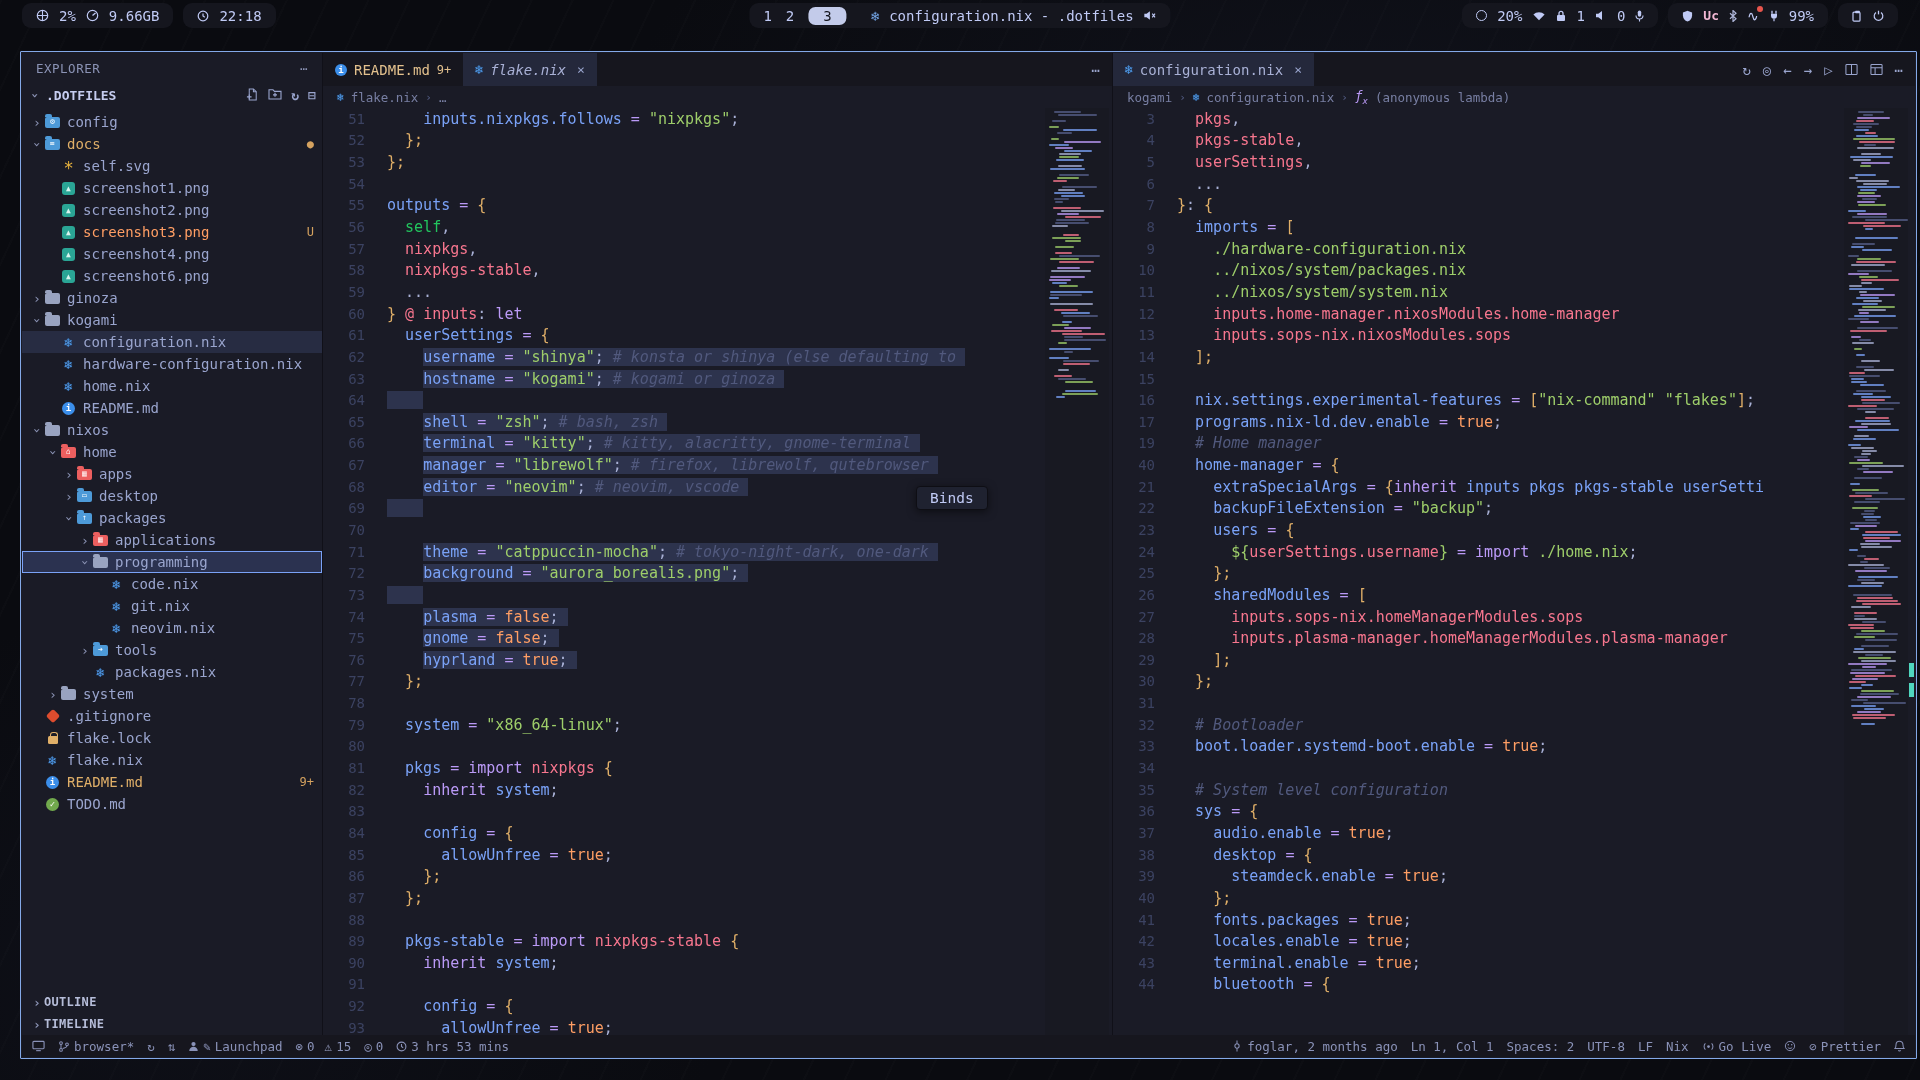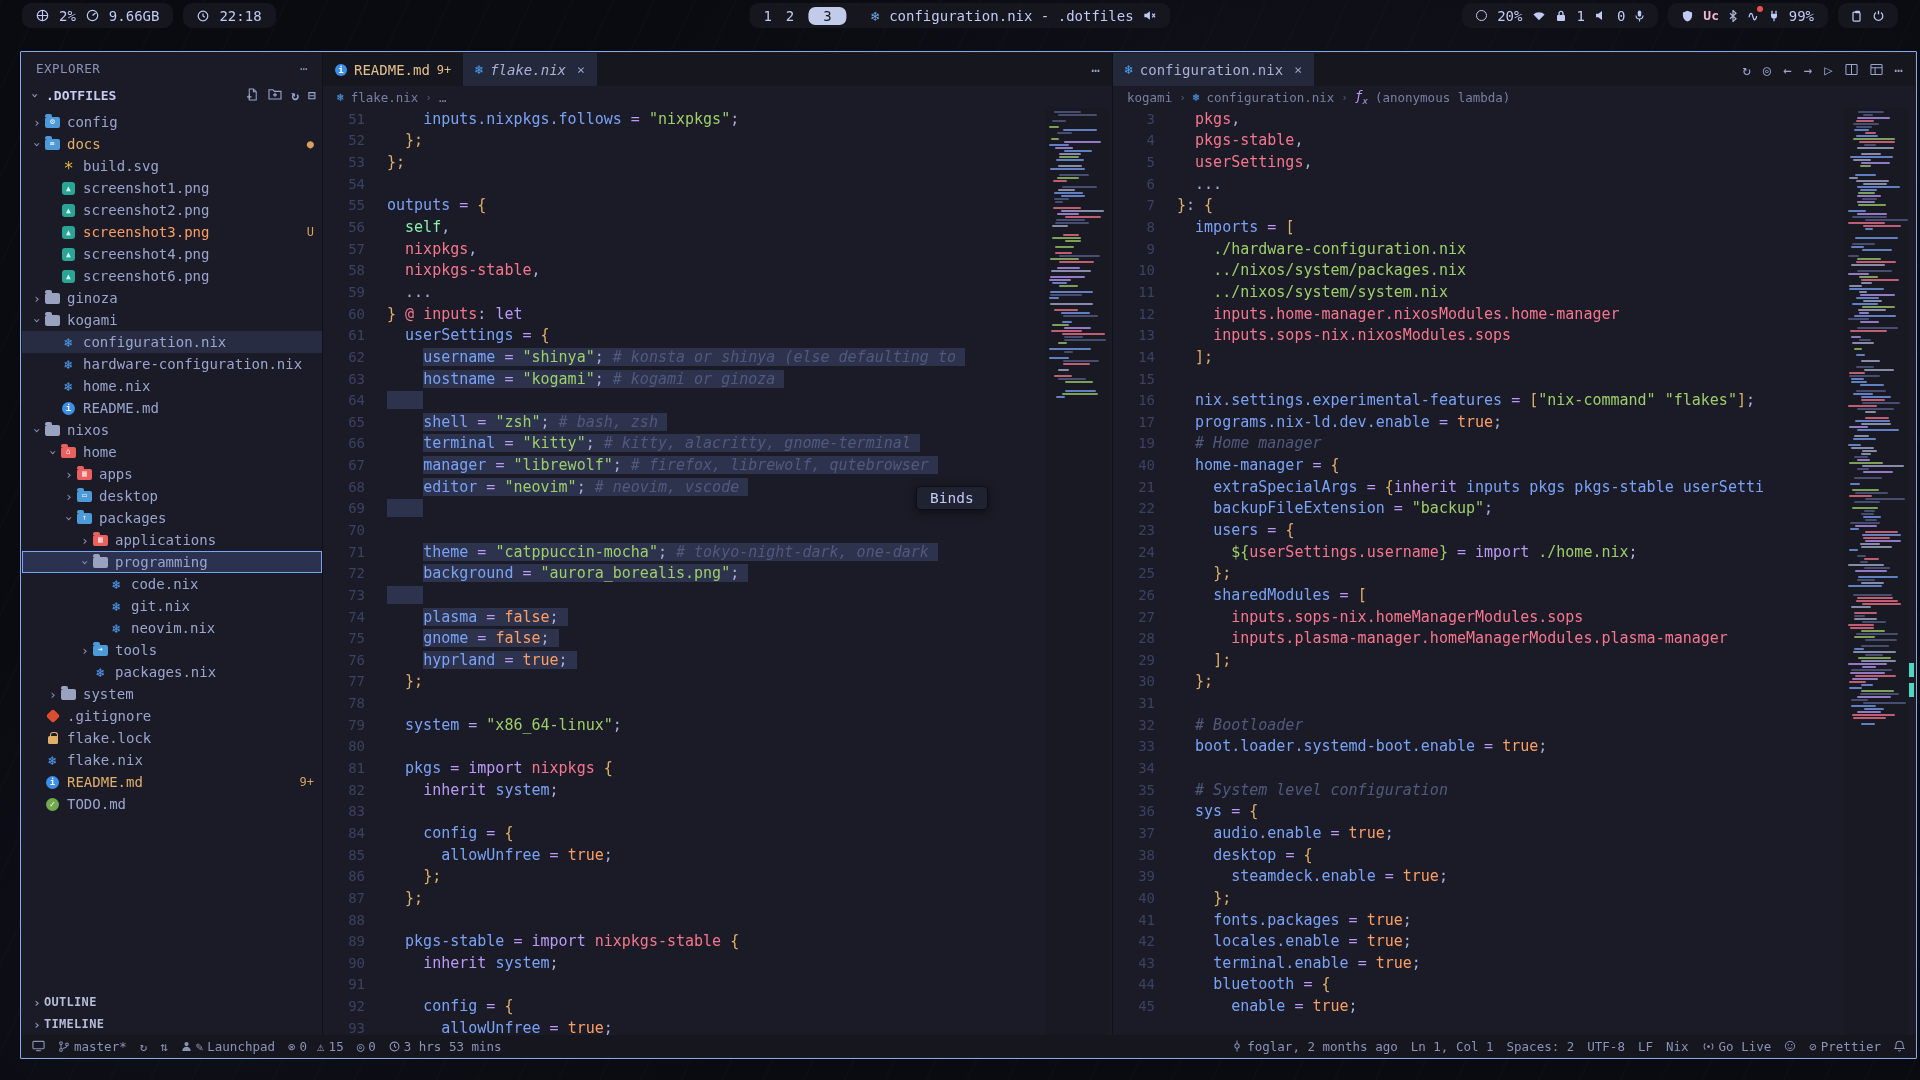--- a/index.html
+++ b/index.html
@@ -97,21 +97,21 @@
 
   
   .code { position:relative; flex:1; overflow:hidden; }
   .code-line { height:21.65px; display:flex; align-items:center; white-space:pre; font-size:15px; }
   .code-line .ln { width:42px; text-align:right; color:#3b4261; flex:none; font-size:14px; } 
   .code-line .lc { padding-left:22px; overflow:hidden; }
   .selspan { background:rgba(90,108,168,.30); }
   .tk-b{color:#7aa2f7} .tk-g{color:#9ece6a}
   .tk-gl{color:#9ece6a; text-decoration:underline; text-underline-offset:3.5px;}
   .tk-p{color:#f7768e} .tk-m{color:#bb9af7} .tk-y{color:#e0af68} .tk-o{color:#ff9e64}
-  .tk-c{color:#51597d; font-style:italic} .tk-w{color:#a9b1d6} .tk-d{color:#86efac}
+  .tk-c{color:#51597d; font-style:italic} .tk-w{color:#a9b1d6} .tk-d{color:#22c55e}
   .minimap { position:absolute; top:0; bottom:0; width:64px; background:rgba(22,22,30,.35); padding-top:3px; }
   .group.left .minimap { right:3px; }
   .group.right .minimap { right:7px; }
   .mm-bar { height:2px; margin-bottom:1px; border-radius:1px; }
   .mm-mark { position:absolute; right:-6px; width:5px; height:14px; background:#4fd6be; }
   .binds-pop { position:absolute; left:593px; top:378px; background:#1f2230; border:1px solid #0e0e14;
     border-radius:4px; padding:3px 13px; font-size:14.5px; color:#c0caf5; box-shadow:0 2px 8px rgba(0,0,0,.5); }
 
   
   .statusbar { position:absolute; left:1px; right:1px; bottom:1px; height:22px; background:#16161e;
@@ -290,21 +290,21 @@
                 </span>
               </span>
               <span class="lbl" style="color:#e0af68">docs</span>
               <span class="badge">●</span>
             </div>
             <div class="trow" style="padding-left: 24px;">
               <span class="chev"></span>
               <span class="ficon">
                 <span class="ast">*</span>
               </span>
-              <span class="lbl">build.svg</span>
+              <span class="lbl">self.svg</span>
             </div>
             <div class="trow" style="padding-left: 24px;">
               <span class="chev"></span>
               <span class="ficon">
                 <span class="sq-img">▲</span>
               </span>
               <span class="lbl">screenshot1.png</span>
             </div>
             <div class="trow" style="padding-left: 24px;">
               <span class="chev"></span>
@@ -980,21 +980,20 @@
             <div class="code-line"><span class="ln">35</span><span class="lc"><span>  </span><span class="tk-c"># System level configuration</span></span></div>
             <div class="code-line"><span class="ln">36</span><span class="lc"><span>  </span><span class="tk-b">sys</span><span class="tk-w"> </span><span class="tk-m">=</span><span class="tk-w"> </span><span class="tk-y">{</span></span></div>
             <div class="code-line"><span class="ln">37</span><span class="lc"><span>    </span><span class="tk-b">audio.enable</span><span class="tk-w"> </span><span class="tk-m">=</span><span class="tk-w"> </span><span class="tk-o">true</span><span class="tk-w">;</span></span></div>
             <div class="code-line"><span class="ln">38</span><span class="lc"><span>    </span><span class="tk-b">desktop</span><span class="tk-w"> </span><span class="tk-m">=</span><span class="tk-w"> </span><span class="tk-y">{</span></span></div>
             <div class="code-line"><span class="ln">39</span><span class="lc"><span>      </span><span class="tk-b">steamdeck.enable</span><span class="tk-w"> </span><span class="tk-m">=</span><span class="tk-w"> </span><span class="tk-o">true</span><span class="tk-w">;</span></span></div>
             <div class="code-line"><span class="ln">40</span><span class="lc"><span>    </span><span class="tk-y">};</span></span></div>
             <div class="code-line"><span class="ln">41</span><span class="lc"><span>    </span><span class="tk-b">fonts.packages</span><span class="tk-w"> </span><span class="tk-m">=</span><span class="tk-w"> </span><span class="tk-o">true</span><span class="tk-w">;</span></span></div>
             <div class="code-line"><span class="ln">42</span><span class="lc"><span>    </span><span class="tk-b">locales.enable</span><span class="tk-w"> </span><span class="tk-m">=</span><span class="tk-w"> </span><span class="tk-o">true</span><span class="tk-w">;</span></span></div>
             <div class="code-line"><span class="ln">43</span><span class="lc"><span>    </span><span class="tk-b">terminal.enable</span><span class="tk-w"> </span><span class="tk-m">=</span><span class="tk-w"> </span><span class="tk-o">true</span><span class="tk-w">;</span></span></div>
             <div class="code-line"><span class="ln">44</span><span class="lc"><span>    </span><span class="tk-b">bluetooth</span><span class="tk-w"> </span><span class="tk-m">=</span><span class="tk-w"> </span><span class="tk-y">{</span></span></div>
-            <div class="code-line"><span class="ln">45</span><span class="lc"><span>      </span><span class="tk-b">enable</span><span class="tk-w"> </span><span class="tk-m">=</span><span class="tk-w"> </span><span class="tk-o">true</span><span class="tk-w">;</span></span></div>
           </div>
       </div>
     </div>
 
     <div class="statusbar">
       <div class="sb-grp" id="sb-left">
           <div class="sb-item">
             <span class="ico">
               <svg width="13" height="12" viewBox="0 0 14 12">
                 <rect x="1" y="1" width="12" height="8" rx="1" fill="none" stroke="currentColor" stroke-width="1.2"></rect>
@@ -1004,21 +1003,21 @@
           </div>
           <div class="sb-item">
             <span class="ico">
               <svg width="12" height="13" viewBox="0 0 14 14">
                 <circle cx="3.5" cy="3" r="1.6" fill="none" stroke="currentColor" stroke-width="1.2"></circle>
                 <circle cx="3.5" cy="11" r="1.6" fill="none" stroke="currentColor" stroke-width="1.2"></circle>
                 <circle cx="10.5" cy="4.5" r="1.6" fill="none" stroke="currentColor" stroke-width="1.2"></circle>
                 <path d="M3.5 4.6v4.8M10.5 6.1C10.5 8.3 8 8.4 5.5 9.5" fill="none" stroke="currentColor" stroke-width="1.2"></path>
               </svg>
             </span>
-            <span>master*</span>
+            <span>browser*</span>
           </div>
           <div class="sb-item">
             <span>↻</span>
           </div>
           <div class="sb-item">
             <span>⇅</span>
           </div>
           <div class="sb-item">
             <span class="ico">
               <svg width="11" height="11" viewBox="0 0 12 12">

